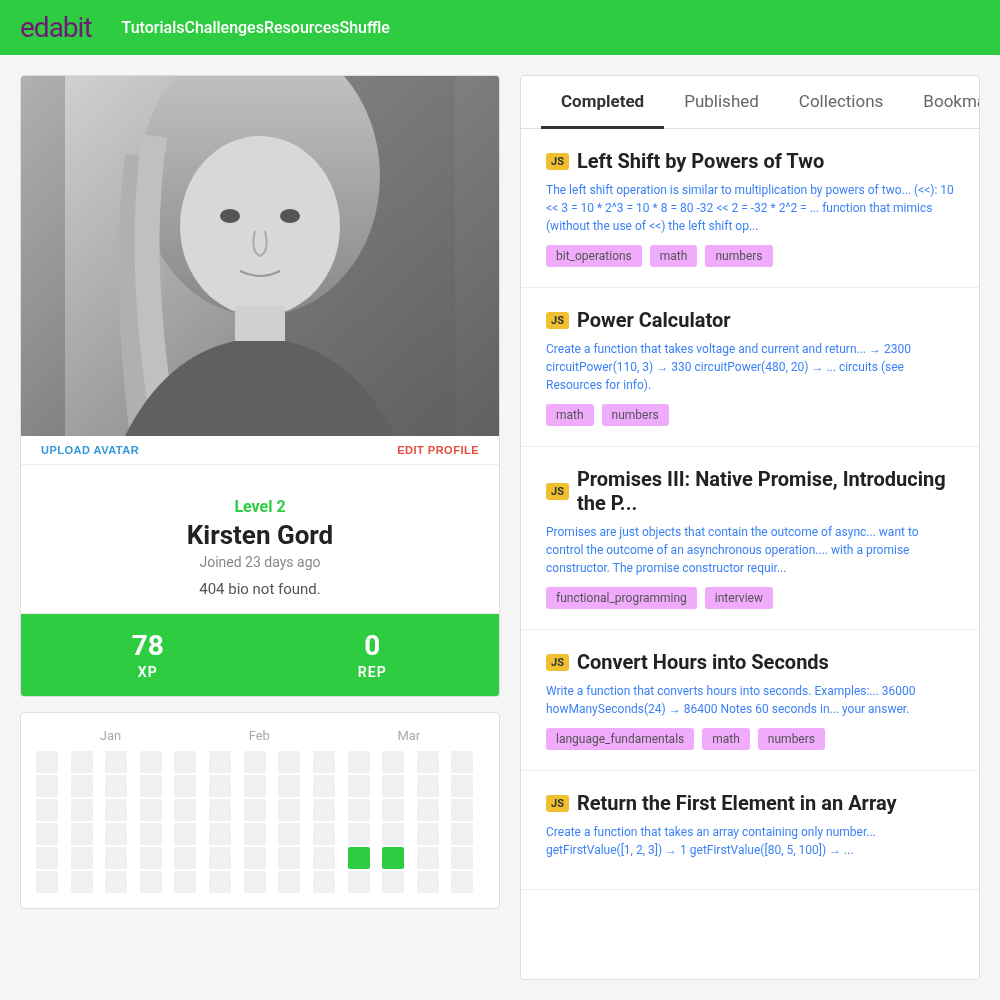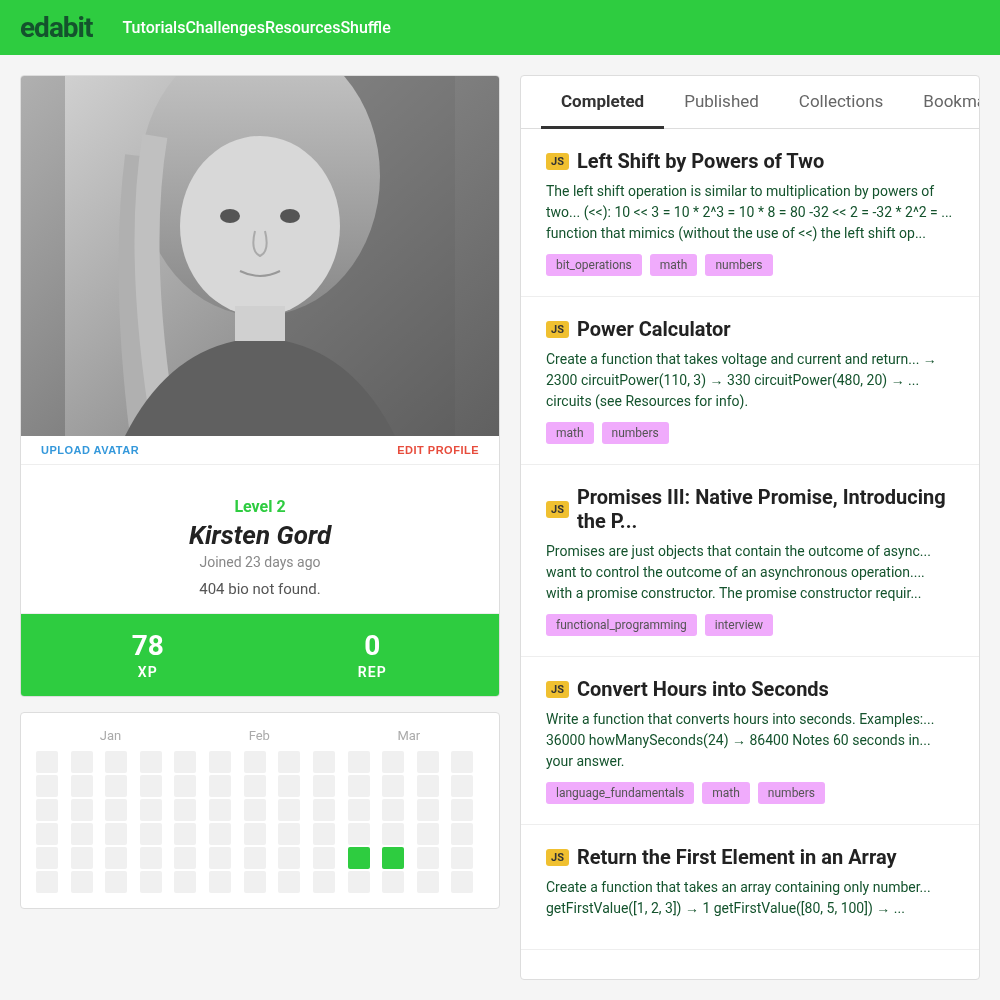--- a/index.html
+++ b/index.html
@@ -9,22 +9,22 @@
     #header {
       background: #2ecc40;
       height: 55px;
       display: flex;
       align-items: center;
       padding: 0 20px;
       gap: 30px;
     }
     #header .logo {
       font-size: 28px;
-      font-weight: 700;
-      color: #14532d;
+      font-weight: 400;
+      color: #701a75;
       letter-spacing: -1px;
     }
     #header nav {
       display: flex;
     }
     #header nav a {
       color: white;
       text-decoration: none;
       font-size: 16px;
       font-weight: 500;
@@ -105,21 +105,20 @@
       font-size: 16px;
       font-weight: 700;
       margin-bottom: 4px;
       margin-top: 22px;
     }
     #user-name {
       font-size: 26px;
       font-weight: 700;
       color: #222;
       margin-bottom: 4px;
-      font-style: italic;
     }
     #join-date {
       color: #888;
       font-size: 14px;
       margin-bottom: 10px;
     }
     #bio {
       color: #555;
       font-size: 15px;
     }
@@ -227,22 +226,22 @@
       font-weight: 700;
       padding: 2px 5px;
       border-radius: 3px;
     }
     .challenge-title {
       font-size: 20px;
       font-weight: 700;
       color: #222;
     }
     .challenge-desc {
-      font-size: 14px;
-      color: #14532d;
+      font-size: 12px;
+      color: #3b82f6;
       line-height: 1.5;
       margin-bottom: 10px;
     }
     .tags {
       display: flex;
       gap: 8px;
       flex-wrap: wrap;
     }
     .tag {
       background: #f0abfc;

